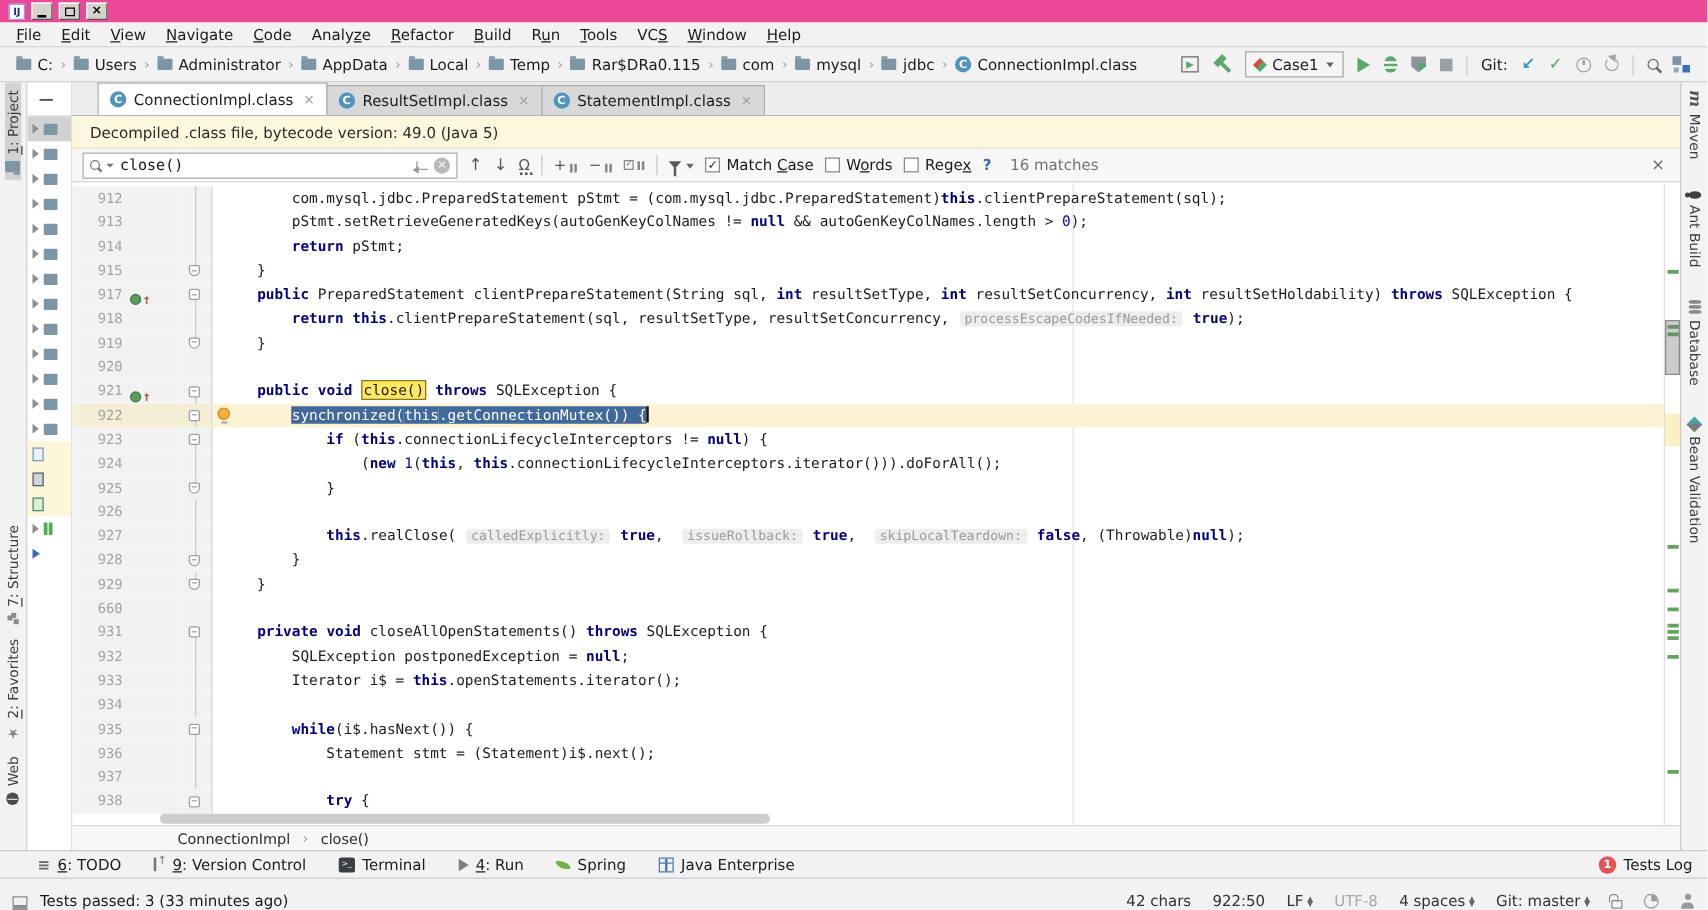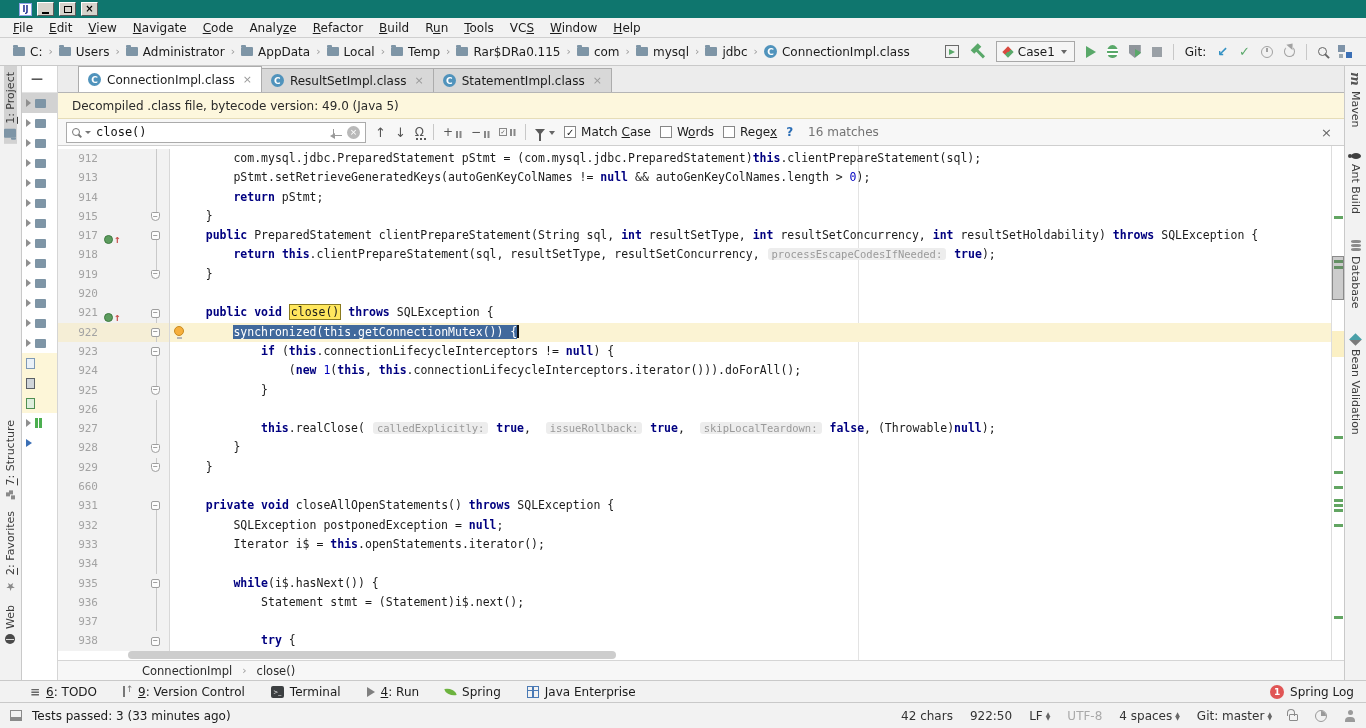--- a/index.html
+++ b/index.html
@@ -1,20 +1,20 @@
 <!DOCTYPE html>
 <html><head>
 <meta charset="utf-8">
 <style>
   *{box-sizing:border-box;margin:0;padding:0}
   html,body{width:1366px;height:728px;overflow:hidden}
   body{font-family:"DejaVu Sans",sans-serif;font-size:12px;color:#1b1b1b;background:#fff}
   u{text-decoration:underline}
   
-  .titlebar{height:18px;background:#0f766e;color:#fff;display:flex;align-items:center;padding:0 19px;gap:5px;font-weight:bold;font-size:11.5px;white-space:nowrap}
+  .titlebar{height:18px;background:#ec4899;color:#fff;display:flex;align-items:center;padding:0 7px;gap:5px;font-weight:bold;font-size:11.5px;white-space:nowrap}
   .ijlogo{width:13px;height:13px;background:#fff;color:#1b2a8f;font-size:8px;font-weight:bold;display:flex;align-items:center;justify-content:center;border:1px solid #8fa3e8;flex:none}
   .title-text{flex:1;overflow:hidden;text-overflow:clip}
   .wbtn{width:17px;height:14px;background:#d6d3cc;border:1px solid;border-color:#fff #5a5a5a #5a5a5a #fff;display:flex;align-items:center;justify-content:center;color:#000;flex:none;font-size:10px;line-height:1}
   .minbar{width:7px;height:2px;background:#000;margin-top:7px}
   .rest{width:8px;height:7px;border:1px solid #000;background:#d6d3cc;position:relative}
   
   .menubar{height:20px;background:#f2f2f2;border-bottom:1px solid #cfcfcf;display:flex;align-items:center;padding-left:5px}
   .menu-item{padding:1px 8px;white-space:nowrap}
   
   .navbar{height:28px;background:#f2f2f2;border-bottom:1px solid #c9c9c9;display:flex;align-items:center;padding:0 10px}
@@ -163,21 +163,21 @@
   .vcico::after{content:"↑";position:absolute;left:3px;top:-2px;font-size:9px;color:#777}
   .termico{width:13px;height:12px;background:#3c3f41;border-radius:2px;color:#fff;font-size:6px;display:flex;align-items:center;justify-content:center}
   .runico{width:0;height:0;border-left:8px solid #7f7f7f;border-top:5px solid transparent;border-bottom:5px solid transparent}
   .leaf{width:11px;height:8px;background:#6db33f;border-radius:0 100% 0 100%;transform:rotate(-10deg)}
   .jeico{width:12px;height:12px;border:1.5px solid #4a7ab5;position:relative}
   .jeico::before{content:"";position:absolute;left:0;right:0;top:3px;height:1.5px;background:#4a7ab5}
   .jeico::after{content:"";position:absolute;top:0;bottom:0;left:4.5px;width:1.5px;background:#4a7ab5}
   .evbadge{width:14px;height:14px;border-radius:50%;background:#e05555;color:#fff;font-size:9px;font-weight:bold;display:flex;align-items:center;justify-content:center}
   .twright{margin-left:auto;display:flex;align-items:center;gap:6px}
   
-  .statusbar{height:26px;background:#f2f2f2;border-top:1px solid #c9c9c9;display:flex;align-items:center;padding:0 10px;gap:10px;white-space:nowrap}
+  .statusbar{height:26px;background:#f2f2f2;border-top:1px solid #c9c9c9;display:flex;align-items:flex-end;padding:0 10px;gap:10px;white-space:nowrap}
   .togico{width:12px;height:11px;border:1.5px solid #8a8a8a;position:relative}
   .togico::after{content:"";position:absolute;left:0;bottom:0;right:0;height:3px;background:#8a8a8a}
   .sitems{margin-left:auto;display:flex;align-items:center;gap:17px;color:#333}
   .dim{color:#a9a9a9}
   .updown{display:inline-flex;flex-direction:column;line-height:4px;font-size:6px;color:#666;vertical-align:middle;margin-left:3px}
   .lockico{width:9px;height:7px;border:1.5px solid #8a8a8a;border-radius:1px;position:relative;margin-top:4px}
   .lockico::before{content:"";position:absolute;left:-3px;top:-6px;width:6px;height:6px;border:1.5px solid #8a8a8a;border-bottom:none;border-radius:4px 4px 0 0}
   .gauge{width:12px;height:12px;border:1.5px solid #9a9a9a;border-radius:50%;position:relative}
   .gauge::after{content:"";position:absolute;right:0;top:0;width:5px;height:5px;background:#9a9a9a;border-radius:0 100% 0 0}
   .person{width:12px;height:12px;position:relative}
@@ -558,21 +558,21 @@
     <span class="twitem">
       <span class="leaf"></span>
       <span>Spring</span>
     </span>
     <span class="twitem">
       <span class="jeico"></span>
       <span>Java Enterprise</span>
     </span>
     <span class="twright">
       <span class="evbadge">1</span>
-      <span>Spring Log</span>
+      <span>Tests Log</span>
     </span>
   </div>
 
 <div class="statusbar">
   <span class="togico"></span>
   <span>Tests passed: 3 (33 minutes ago)</span>
   <div class="sitems" id="sitems">
       <span>42 chars</span>
       <span>922:50</span>
       <span>LF<span class="updown">

